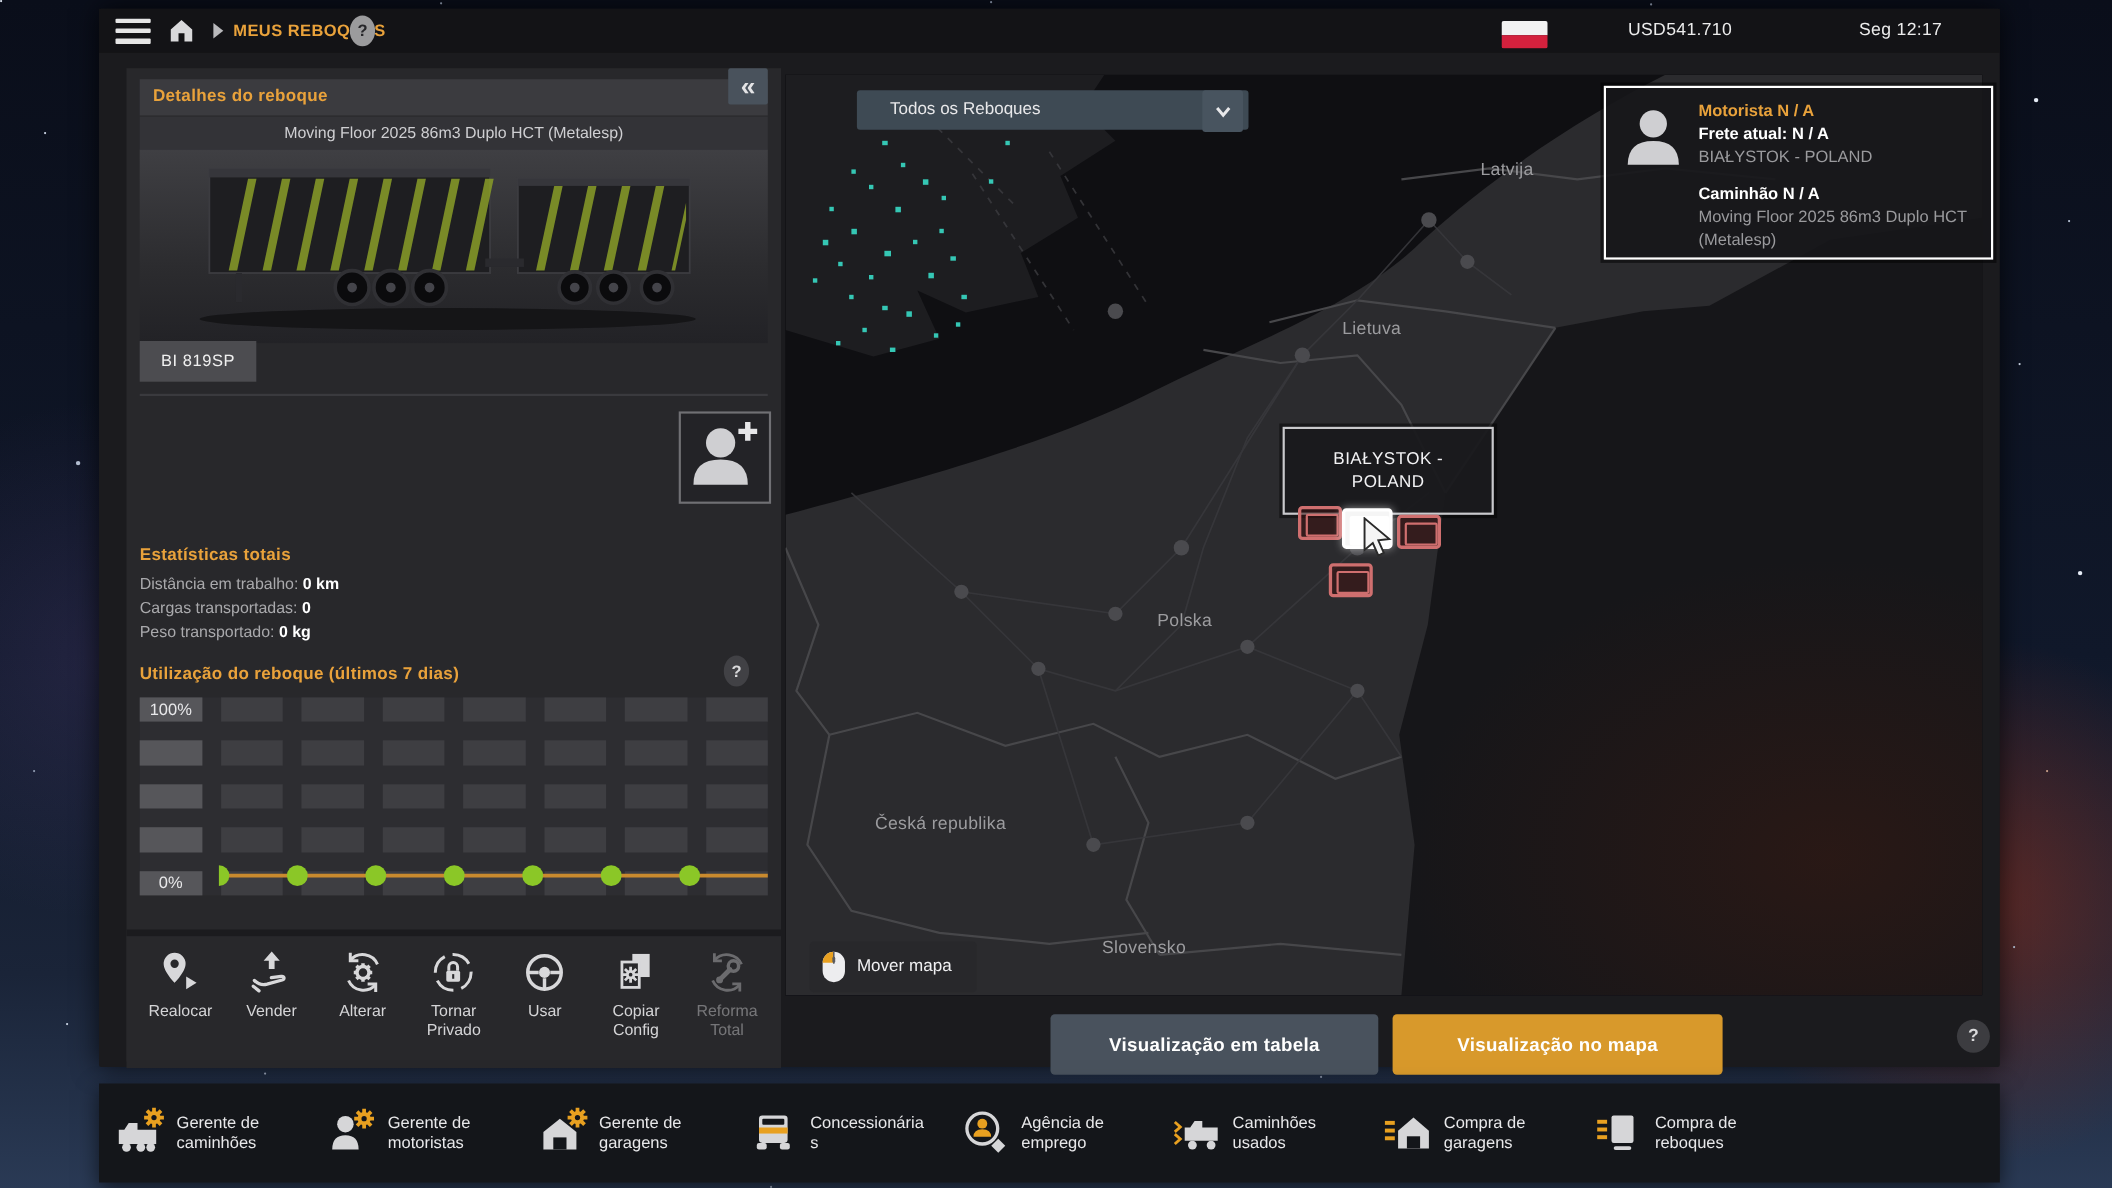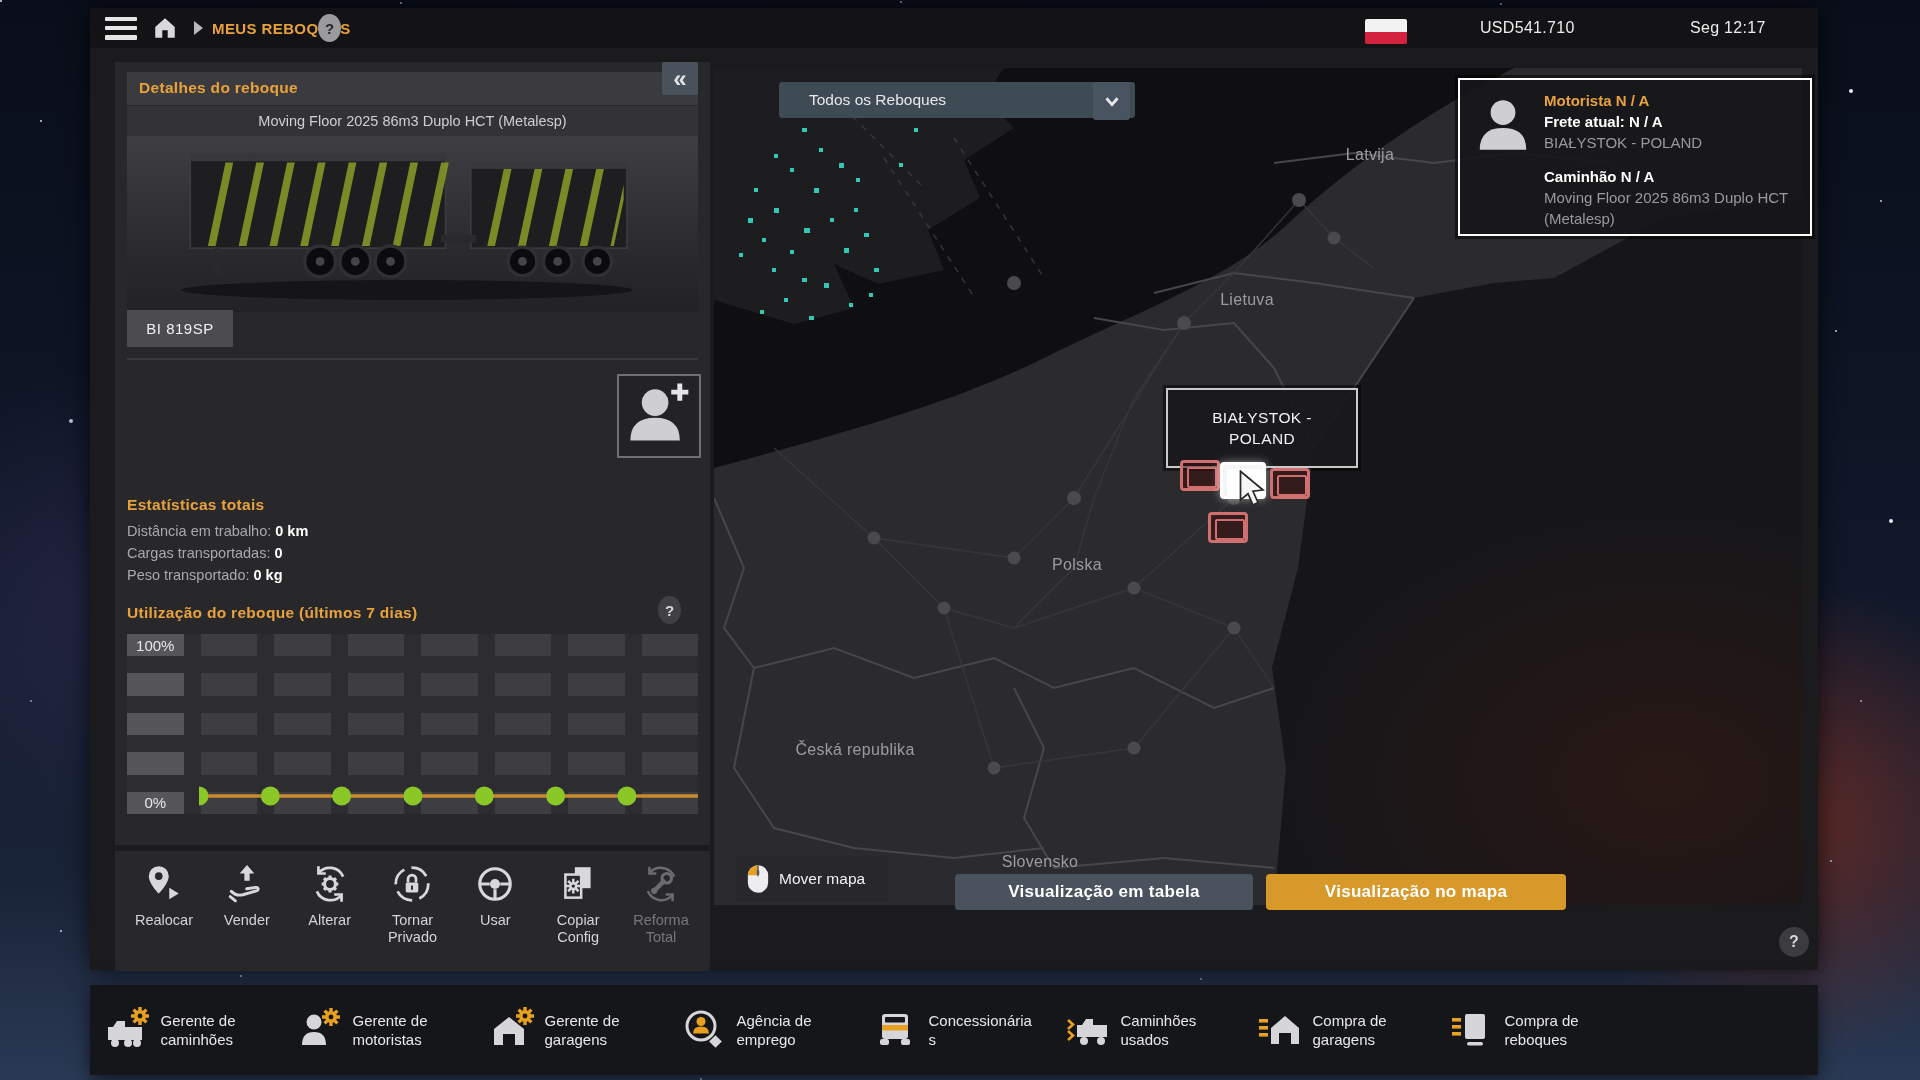--- a/index.html
+++ b/index.html
@@ -85,21 +85,21 @@
   .mover{position:absolute;left:22px;top:788px;width:152px;height:46px;background:rgba(38,38,42,.62);border-radius:4px;
     display:flex;align-items:center;gap:9px;padding-left:10px;box-sizing:border-box;color:#f0f0f2;font-size:15.5px;}
   
   .infobox{position:absolute;left:1368px;top:70px;width:354px;height:158px;background:rgba(22,22,25,.9);
     border:2px solid #ffffff;box-shadow:0 0 0 3px rgba(0,0,0,.5);box-sizing:border-box;}
   .info-av{position:absolute;left:12px;top:14px;}
   .info-tx{position:absolute;left:84px;top:10px;width:258px;font-size:15px;line-height:21px;}
   .i-or{color:#e9a23b;font-weight:bold;} .i-wh{color:#fff;font-weight:bold;} .i-gr{color:#9a9a9d;}
   .i-gap{height:13px;}
   
-  .vbtn{position:absolute;top:866px;height:36px;border-radius:4px;color:#fff;font-weight:bold;font-size:17px;
+  .vbtn{position:absolute;top:914px;height:55px;border-radius:4px;color:#fff;font-weight:bold;font-size:17px;
     display:flex;align-items:center;justify-content:center;cursor:pointer;letter-spacing:.3px;}
   .vb-table{left:865px;width:298px;background:#49525d;}
   .vb-map{left:1176px;width:300px;background:#d8992b;}
   .q-br{position:absolute;left:1689px;top:919px;width:30px;height:30px;background:#3c3c40;color:#d9d9db;border-radius:50%;
     font-weight:bold;font-size:16px;display:flex;align-items:center;justify-content:center;cursor:pointer;}
   
   .nav{position:absolute;left:90px;top:985px;width:1728px;height:90px;background:#14161a;display:flex;
     box-shadow:0 6px 18px rgba(0,0,0,.6);}
   .navit{width:192px;height:100%;display:flex;align-items:center;justify-content:center;gap:9px;cursor:pointer;box-sizing:border-box;}
   .navit.sel{background:#5a6877;}
@@ -525,39 +525,39 @@
       <g transform="translate(37,10)">
             <path d="M0,-9 V9 M-9,0 H9 M-6.4,-6.4 L6.4,6.4 M-6.4,6.4 L6.4,-6.4" stroke="#e8a020" stroke-width="3.4"></path>
             <circle r="6" fill="#e8a020"></circle>
             <circle r="2.4" fill="#14161a"></circle>
           </g>
     </svg>
     <div class="nl">Gerente de garagens</div>
   </div>
   <div class="navit">
     <svg viewBox="0 0 48 48" width="48" height="48">
-      <circle cx="21" cy="20" r="14" fill="none" stroke="#d6d6d8" stroke-width="3"></circle>
-      <circle cx="21" cy="15.5" r="4.5" fill="#e8a020"></circle>
-      <path d="M13,27.5 q0,-7 8,-7 t8,7 z" fill="#e8a020"></path>
-      <rect x="31" y="31" width="9" height="9" transform="rotate(45 35.5 35.5)" fill="#d6d6d8"></rect>
-    </svg>
-    <div class="nl">Agência de emprego</div>
-  </div>
-  <div class="navit">
-    <svg viewBox="0 0 48 48" width="48" height="48">
       <rect x="10" y="8" width="26" height="25" rx="3" fill="#d6d6d8"></rect>
       <rect x="13" y="11" width="20" height="5.5" rx="1" fill="#14161a"></rect>
       <rect x="10" y="19" width="26" height="5.5" fill="#e8a020"></rect>
       <rect x="8" y="33" width="9" height="6" rx="2" fill="#d6d6d8"></rect>
       <rect x="29" y="33" width="9" height="6" rx="2" fill="#d6d6d8"></rect>
     </svg>
     <div class="nl">Concessionárias</div>
   </div>
   <div class="navit">
     <svg viewBox="0 0 48 48" width="48" height="48">
+      <circle cx="21" cy="20" r="14" fill="none" stroke="#d6d6d8" stroke-width="3"></circle>
+      <circle cx="21" cy="15.5" r="4.5" fill="#e8a020"></circle>
+      <path d="M13,27.5 q0,-7 8,-7 t8,7 z" fill="#e8a020"></path>
+      <rect x="31" y="31" width="9" height="9" transform="rotate(45 35.5 35.5)" fill="#d6d6d8"></rect>
+    </svg>
+    <div class="nl">Agência de emprego</div>
+  </div>
+  <div class="navit">
+    <svg viewBox="0 0 48 48" width="48" height="48">
       <path d="M13,19 h5 l4,-6 h7 v6 h14 v12 H13 z" fill="#d6d6d8"></path>
       <circle cx="20" cy="35" r="4" fill="#d6d6d8"></circle>
           <circle cx="37" cy="35" r="4" fill="#d6d6d8"></circle>
       <path d="M4,14 l5,4.5 -5,4.5 M4,25 l5,4.5 -5,4.5" stroke="#e8a020" stroke-width="2.6" fill="none"></path>
     </svg>
     <div class="nl">Caminhões usados</div>
   </div>
   <div class="navit">
     <svg viewBox="0 0 48 48" width="48" height="48">
       <path d="M15,22 L29,10 L43,22 V38 H15 Z" fill="#d6d6d8"></path>

